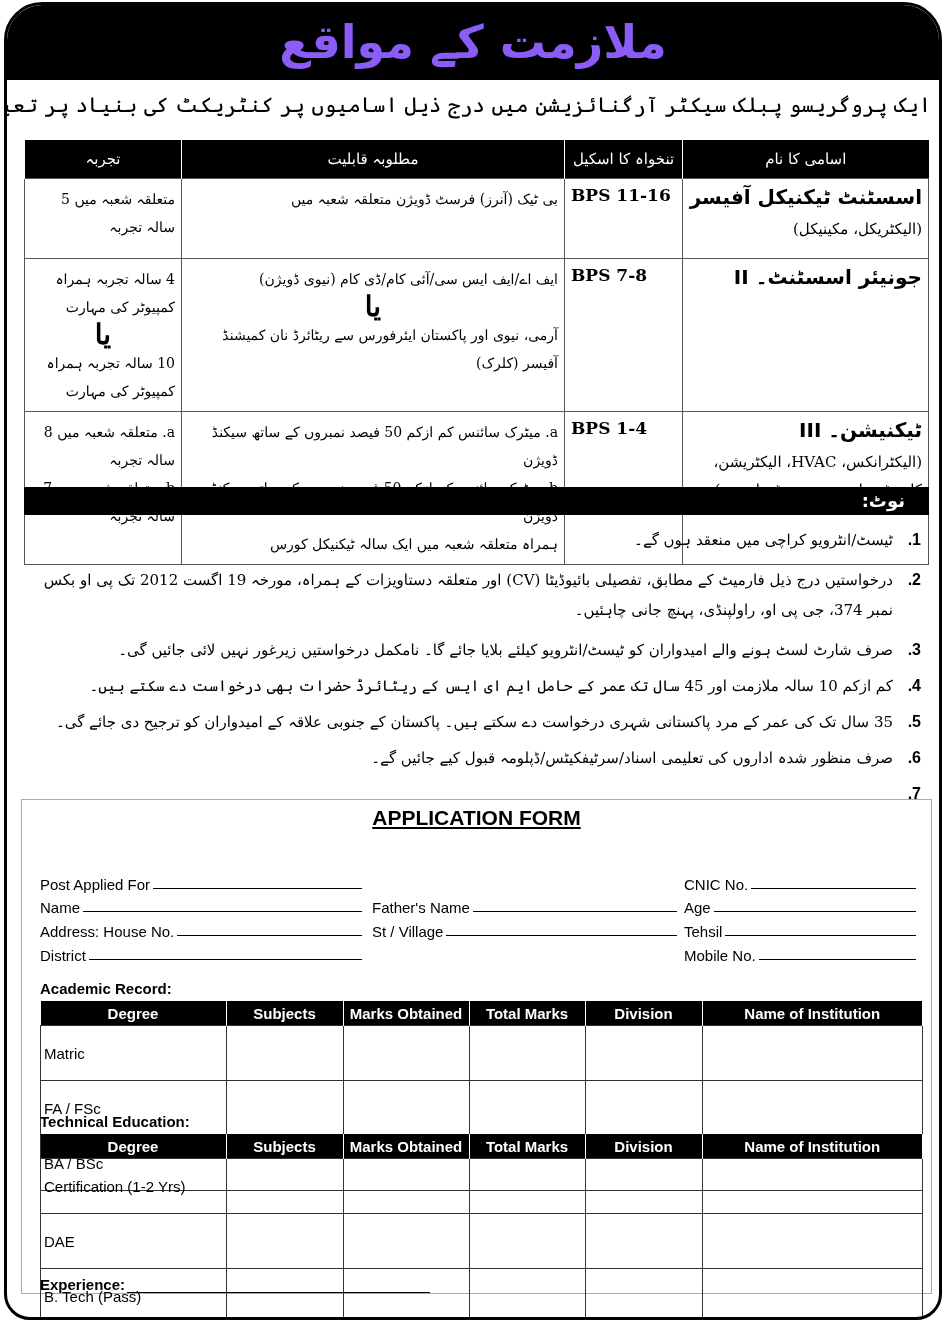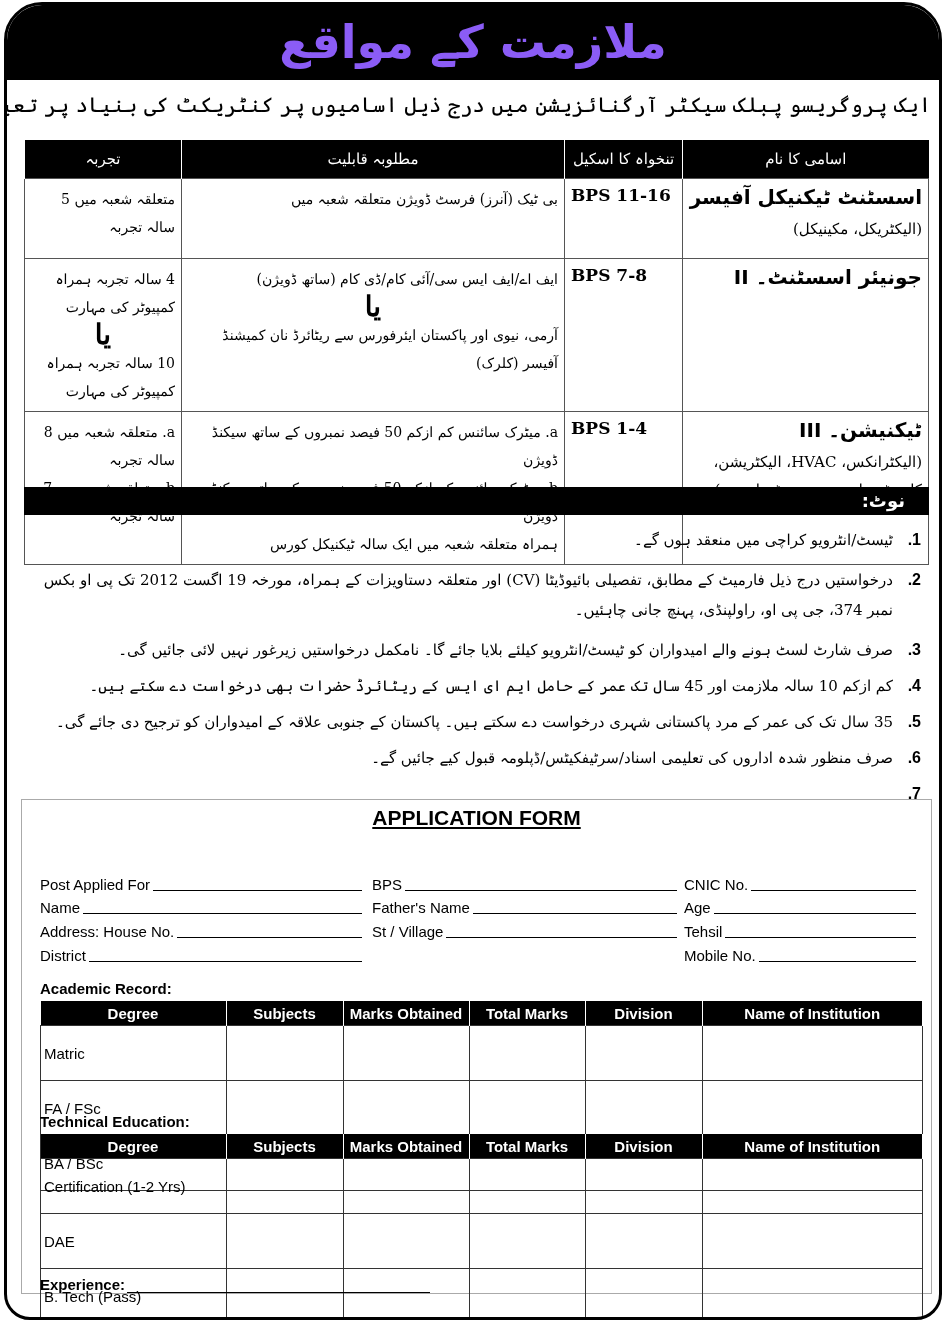--- a/index.html
+++ b/index.html
@@ -17,21 +17,21 @@
   td.qual { width:370px; text-align:right; line-height:28px; }
   td.exp { text-align:right; line-height:28px; }
   .or { text-align:center; font-weight:bold; font-size:28px; }
   .notebar { position:absolute; left:17px; top:482px; width:905px; height:28px; background:#000; color:#fff; direction:rtl; font-size:18px; line-height:28px; padding-right:24px; box-sizing:border-box; font-weight:bold; }
   .notes { position:absolute; right:18px; top:524px; width:905px; direction:rtl; text-align:right; font-family:"DejaVu Serif", serif; font-size:15px; }
   .note { display:flex; margin-bottom:14px; line-height:22px; }
   .note .num { font-family:"Liberation Sans", sans-serif; font-weight:bold; font-size:16px; min-width:28px; }
   .note.two { line-height:30px; }
   .form { position:absolute; left:14px; top:794px; width:911px; height:495px; border:1px solid #aaa; box-sizing:border-box; font-family:"Liberation Sans", sans-serif; }
   .form-title { position:absolute; left:0; width:100%; top:6px; text-align:center; font-weight:bold; font-size:21px; text-decoration:underline; }
-  .fld { position:absolute; font-size:15px; display:flex; align-items:center; }
+  .fld { position:absolute; font-size:15px; display:flex; align-items:flex-start; }
   .fld .line { flex:1; border-bottom:1px solid #000; margin-left:3px; height:12px; }
   .sect { position:absolute; left:18px; font-weight:bold; font-size:15px; }
   table.grid { position:absolute; left:18px; width:883px; border-collapse:collapse; font-size:15px; }
   table.grid th { background:#000; color:#fff; font-weight:bold; height:22px; border-right:1px solid #fff; font-size:15px; }
   table.grid td { border:1px solid #333; height:22px; padding:16px 3px; }
   .exp-fld { position:absolute; left:18px; top:478px; font-weight:bold; font-size:15px; display:flex; align-items:flex-end; width:390px; }
   .exp-fld .line { flex:1; border-bottom:1px solid #000; height:12px; margin-left:2px; }
 </style>
 </head>
 <body>
@@ -62,21 +62,21 @@
         <td class="exp">
             <div>متعلقہ شعبہ میں 5 سالہ تجربہ</div>
           </td>
       </tr>
       <tr style="height:108px">
         <td class="post">
             <div class="main">جونیئر اسسٹنٹ۔ II</div>
           </td>
         <td class="bps">BPS 7-8</td>
         <td class="qual">
-          <div>ایف اے/ایف ایس سی/آئی کام/ڈی کام (ساتھ ڈویژن)</div>
+          <div>ایف اے/ایف ایس سی/آئی کام/ڈی کام (نیوی ڈویژن)</div>
           <div class="or">یا</div>
           <div>آرمی، نیوی اور پاکستان ایئرفورس سے ریٹائرڈ نان کمیشنڈ آفیسر (کلرک)</div>
         </td>
         <td class="exp">
           <div>4 سالہ تجربہ ہمراہ کمپیوٹر کی مہارت</div>
           <div class="or">یا</div>
           <div>10 سالہ تجربہ ہمراہ کمپیوٹر کی مہارت</div>
         </td>
       </tr>
       <tr style="height:108px">
@@ -128,24 +128,20 @@
     <div class="note">
         <span class="num">7.</span>
       </div>
   </div>
 
   <div class="form">
     <div class="form-title">APPLICATION FORM</div>
 
     <div class="fld" style="left:18px;top:76px;width:322px">
         <span>Post Applied For</span>
-        <span class="line"></span>
-      </div>
-    <div class="fld" style="left:350px;top:76px;width:305px">
-        <span>BPS</span>
         <span class="line"></span>
       </div>
     <div class="fld" style="left:662px;top:76px;width:232px">
         <span>CNIC No.</span>
         <span class="line"></span>
       </div>
 
     <div class="fld" style="left:350px;top:99px;width:305px">
         <span>Father's Name</span>
         <span class="line"></span>

